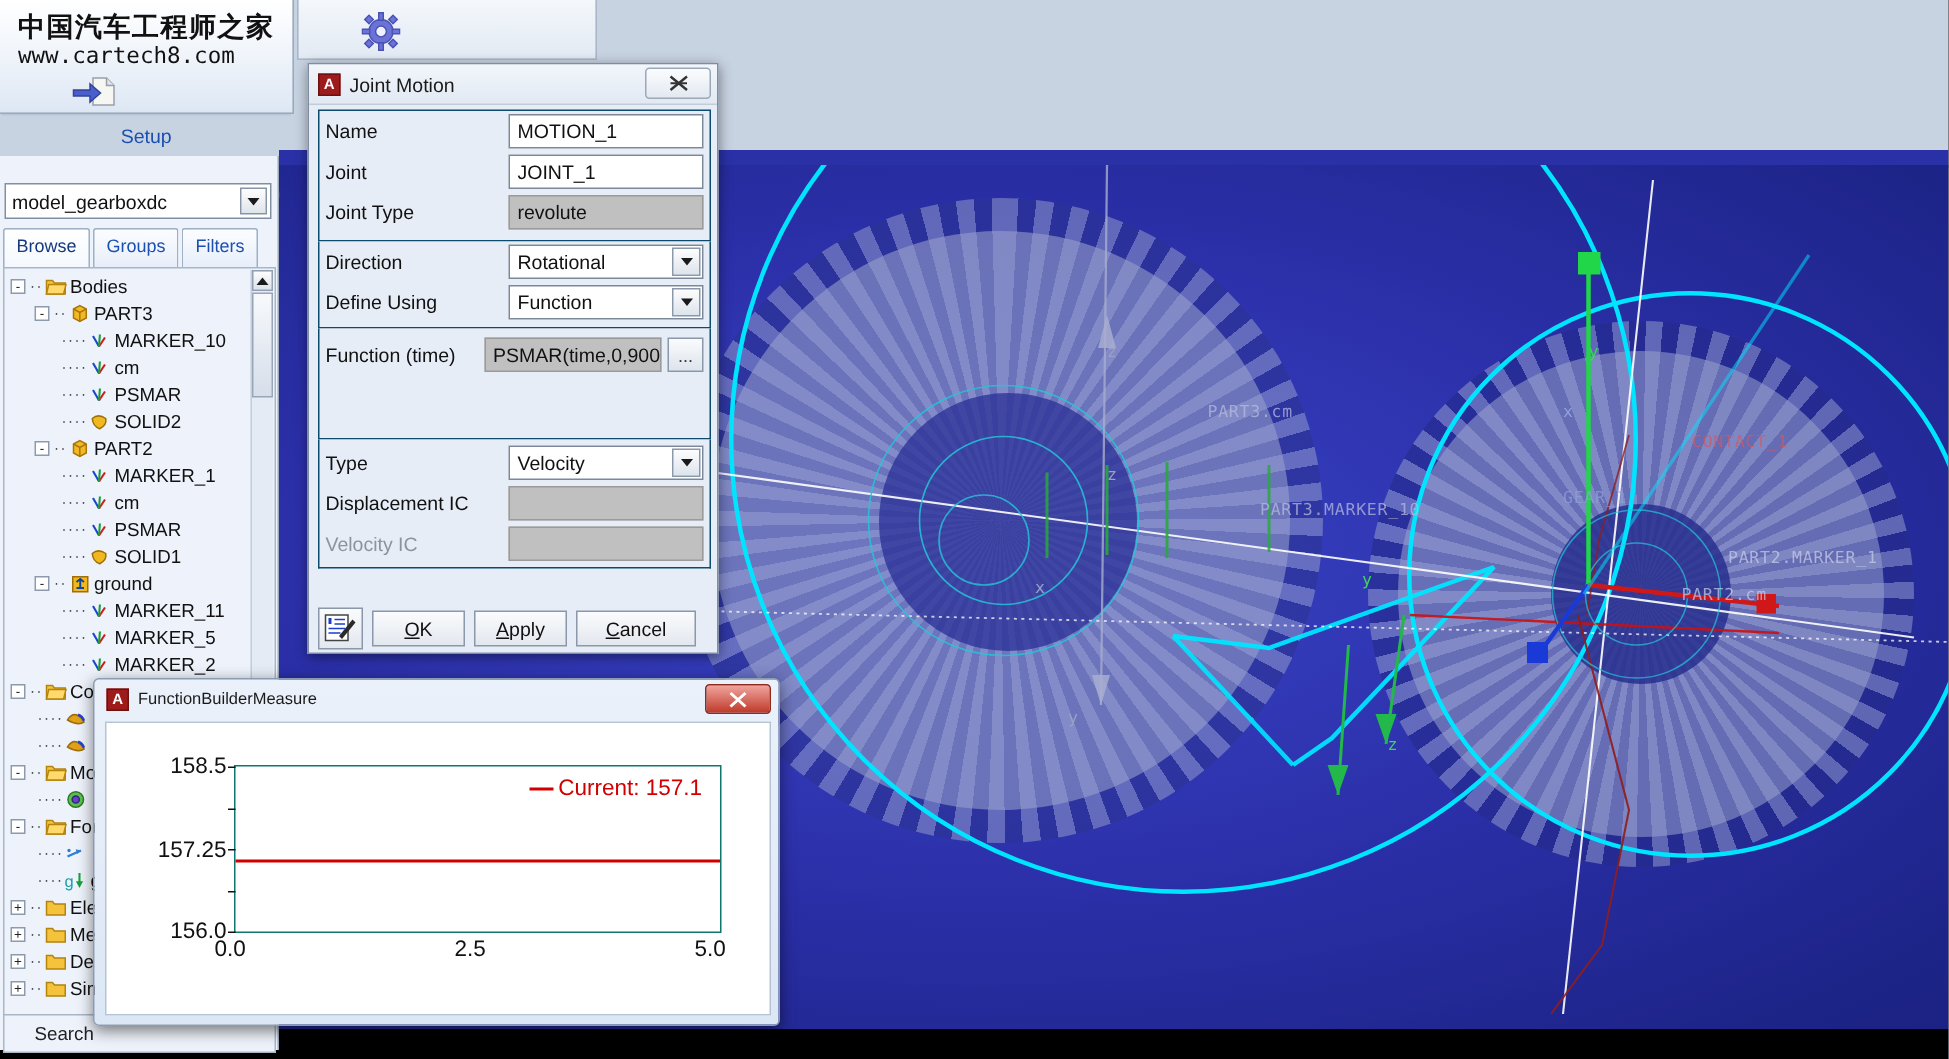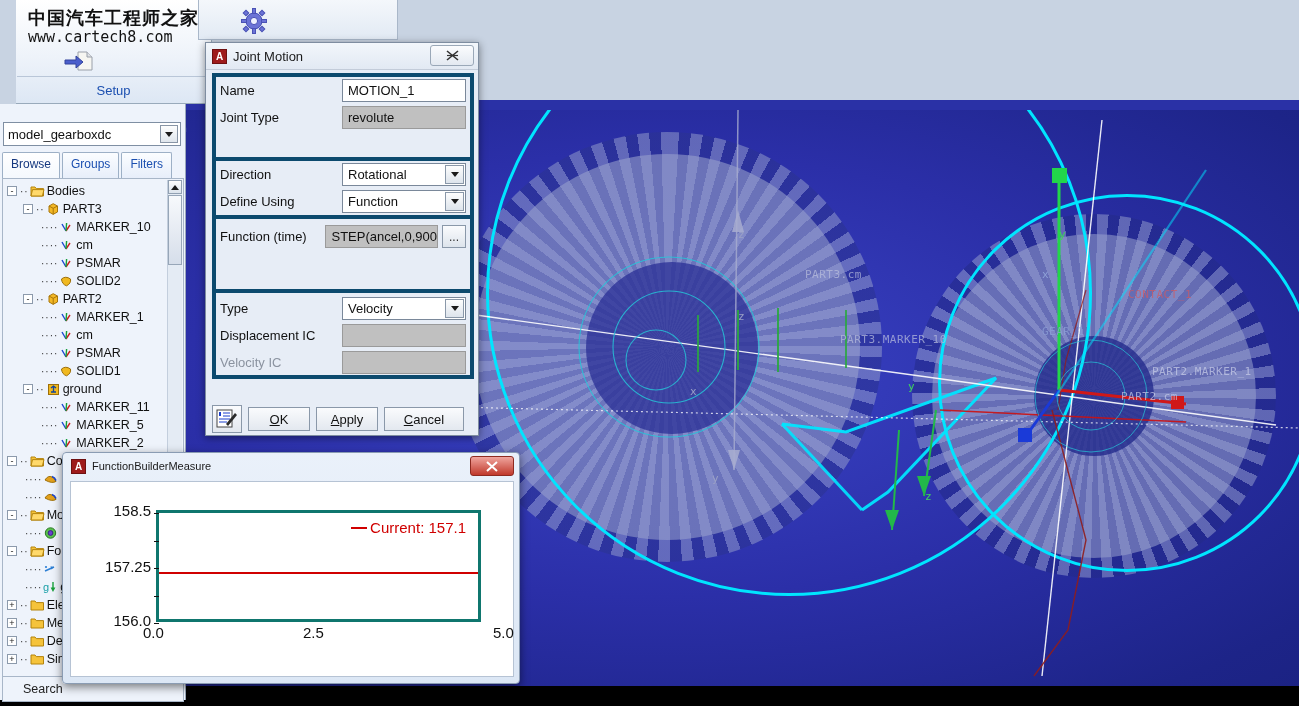--- a/index.html
+++ b/index.html
@@ -30,21 +30,21 @@
     background:repeating-conic-gradient(#9aa3cf 0deg 2deg, #8f98c9 2deg 4deg);
     opacity:.62;
   }
   .gear-teeth{position:absolute;border-radius:50%;}
   .hub{position:absolute;border-radius:50%;background:#1b2180;opacity:.8;}
 
   .cyan-arc{position:absolute;border:3px solid #00e5ff;border-radius:50%;background:transparent;}
 
   
   #logo-panel{
-    position:absolute;left:16px;top:0;width:196px;height:104px;
+    position:absolute;left:0;top:0;width:196px;height:76px;
     background:linear-gradient(#ffffff 0%,#eef3fa 55%,#dde7f4 100%);
     border:1px solid #9ab;border-top:none;border-left:none;
     box-sizing:border-box;
   }
   #logo-cn{position:absolute;left:12px;top:6px;font-size:18px;font-weight:bold;color:#111;
            font-family:"DejaVu Serif","Liberation Serif",serif;letter-spacing:1px;}
   #logo-url{position:absolute;left:12px;top:28px;font-size:15px;color:#111;
             font-family:"DejaVu Sans Mono",monospace;letter-spacing:0px;}
   #logo-arrowdoc{position:absolute;left:48px;top:50px;width:30px;height:22px;}
   #setup-row{position:absolute;left:1px;top:76px;width:193px;height:26px;
@@ -108,21 +108,21 @@
   #jm-title{position:relative;height:26px;background:linear-gradient(#f2f6fb,#e2e9f3);
      border-bottom:1px solid #c3ccd9;display:flex;align-items:center;padding-left:6px;}
   .a-ico{width:15px;height:15px;background:#9e1b1b;border:1px solid #6e1010;color:#fff;font-size:10px;
      font-weight:bold;display:flex;align-items:center;justify-content:center;box-sizing:border-box;margin-right:6px;}
   #jm-title .t{font-size:13px;color:#1a1a1a;}
   #jm-close{position:absolute;right:4px;top:2px;width:44px;height:21px;
      background:linear-gradient(#fbfcfe,#e3e9f1);border:1px solid #9aa8b8;border-radius:3px;
      display:flex;align-items:center;justify-content:center;box-sizing:border-box;font-size:11px;color:#333;}
 
   #jm-body{position:absolute;left:6px;top:30px;width:262px;height:330px;}
-  .fgroup{background:#e7edf6;border:4px solid #0c4a6e;box-sizing:border-box;}
+  .fgroup{background:#e7edf6;border:1px solid #0c4a6e;box-sizing:border-box;}
   .frow{display:flex;align-items:center;height:27px;padding:0 4px;}
   .flabel{width:122px;font-size:13px;color:#111;}
   .flabel.dim{color:#8b93a0;}
   .fval{flex:1;height:23px;background:#fff;border:1px solid #7a889a;box-sizing:border-box;
         display:flex;align-items:center;padding-left:5px;font-size:13px;color:#111;}
   .fval.ro{background:#c0c0c0;border:1px solid #9a9a9a;}
   .fval.combo{position:relative;padding-right:22px;}
   .combo-arrow{position:absolute;right:1px;top:1px;width:19px;height:19px;
      background:linear-gradient(#fdfdfd,#dde4ec);border:1px solid #8a98a9;box-sizing:border-box;
      display:flex;align-items:center;justify-content:center;}
@@ -146,21 +146,21 @@
     background:linear-gradient(#eaf1fa,#dce7f5);border:1px solid #8a9cb3;border-radius:4px;
     box-sizing:border-box;box-shadow:0 3px 10px rgba(0,0,0,.5);
   }
   #fbm-title{position:relative;height:26px;display:flex;align-items:center;padding-left:8px;}
   #fbm-title .t{font-size:11px;color:#1a1a1a;}
   #fbm-close{position:absolute;right:5px;top:3px;width:44px;height:20px;border-radius:3px;
      background:linear-gradient(#f0a59e,#c0392b);border:1px solid #8e2a20;color:#fff;font-size:12px;
      display:flex;align-items:center;justify-content:center;box-sizing:border-box;font-weight:bold;}
   #fbm-canvas{position:absolute;left:7px;top:28px;width:444px;height:196px;background:#fff;
      border:1px solid #b6c3d4;box-sizing:border-box;}
-  #plot{position:absolute;left:85px;top:28px;width:325px;height:112px;border:3px solid #0f766e;box-sizing:border-box;}
+  #plot{position:absolute;left:85px;top:28px;width:325px;height:112px;border:1px solid #0f766e;box-sizing:border-box;}
   #plot .series{position:absolute;left:0;width:100%;height:2px;background:#d00000;}
   .ytick{position:absolute;right:0;width:5px;height:1px;background:#111;}
   .ylab{position:absolute;text-align:right;font-size:15px;color:#111;font-family:"Liberation Sans",sans-serif;}
   .xlab{position:absolute;font-size:15px;color:#111;}
   #legend{position:absolute;right:12px;top:6px;display:flex;align-items:center;color:#d00000;font-size:15px;white-space:nowrap;}
   #legend .ldash{width:16px;height:2px;background:#d00000;margin-right:3px;}
 </style>
 </head>
 <body>
 
@@ -547,20 +547,24 @@
     </div>
 
     <div id="jm-body">
 
       <div class="fgroup" style="height:88px;">
         <div class="frow">
           <span class="flabel">Name</span>
           <span class="fval">MOTION_1</span>
         </div>
         <div class="frow">
+          <span class="flabel">Joint</span>
+          <span class="fval">JOINT_1</span>
+        </div>
+        <div class="frow">
           <span class="flabel">Joint Type</span>
           <span class="fval ro">revolute</span>
         </div>
       </div>
 
       <div class="fgroup" style="height:58px;border-top:none;">
         <div class="frow">
           <span class="flabel">Direction</span>
           <span class="fval combo">
             <span>Rotational</span>
@@ -577,21 +581,21 @@
                 <i class="caret-dn"></i>
               </span>
           </span>
         </div>
       </div>
 
       <div class="fgroup" id="fn-area" style="border-top:none;">
         <div class="frow" style="padding-top:4px;">
           <span class="flabel">Function (time)</span>
           <span class="fn-box">
-            <span class="fn-val">STEP(ancel,0,900</span>
+            <span class="fn-val">PSMAR(time,0,900</span>
             <span class="fn-btn">...</span>
           </span>
         </div>
       </div>
 
       <div class="fgroup" style="height:86px;border-top:none;">
         <div class="frow" style="padding-top:2px;">
           <span class="flabel">Type</span>
           <span class="fval combo">
             <span>Velocity</span>
@@ -657,17 +661,17 @@
         <i class="ytick" style="left:-5px;top:28px;"></i>
         <i class="ytick" style="left:-5px;top:55px;"></i>
         <i class="ytick" style="left:-5px;top:83px;"></i>
         <i class="ytick" style="left:-5px;top:110px;"></i>
       </div>
       <span class="ylab" style="left:12px;top:20px;width:68px;">158.5</span>
       <span class="ylab" style="left:2px;top:76px;width:78px;">157.25</span>
       <span class="ylab" style="left:12px;top:130px;width:68px;">156.0</span>
       <span class="xlab" style="left:72px;top:142px;">0.0</span>
       <span class="xlab" style="left:232px;top:142px;">2.5</span>
-      <span class="xlab" style="left:392px;top:142px;margin-left:30px;">5.0</span>
+      <span class="xlab" style="left:392px;top:142px;">5.0</span>
     </div>
   </div>
 
 </div>
 
 </body></html>

